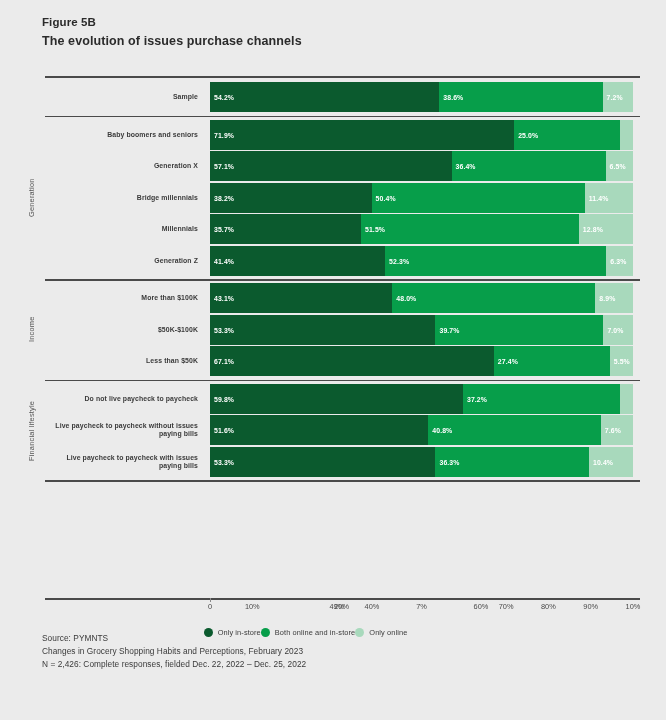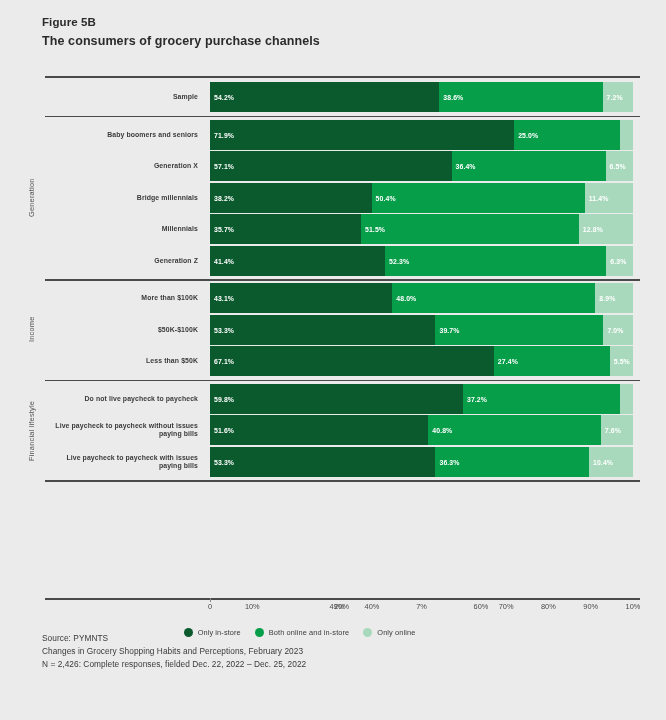--- a/index.html
+++ b/index.html
@@ -147,27 +147,26 @@
   .tick-mark {
     position: absolute;
     top: 0px;
     width: 1px;
     height: 4px;
     background: #8a8a8a;
   }
   
   #legend {
     position: absolute;
-    left: 10px;
+    left: 16px;
     top: 628px;
     width: 579px;
     display: flex;
     justify-content: center;
     align-items: center;
-    gap: 14px;
   }
   .leg-item { display: flex; align-items: center; gap: 5px; }
   .swatch { width: 9px; height: 9px; border-radius: 50%; display: inline-block; }
   .leg-text { font-size: 7.4px; color: #3a3a3a; letter-spacing: .1px; }
   
   #footer {
     position: absolute;
     left: 42px;
     top: 632px;
     width: 580px;
@@ -179,21 +178,21 @@
     letter-spacing: .05px;
   }
 </style>
 </head>
 <body>
 
 <div id="figure">
 
   <div class="header">
     <div class="fig-num">Figure 5B</div>
-    <div class="fig-title">The consumers of grocery purchase channels</div>
+    <div class="fig-title">The evolution of issues purchase channels</div>
   </div>
 
   <div id="plot">
       <div class="rule" style="top: 0px;"></div>
       <div class="row" style="top: 6px;">
         <div class="row-label">Sample</div>
         <div class="bar-track">
           <div class="seg" style="left: 0%; width: 54.2%; background: rgb(11, 90, 46);">
             <span class="val">54.2%</span>
           </div>

